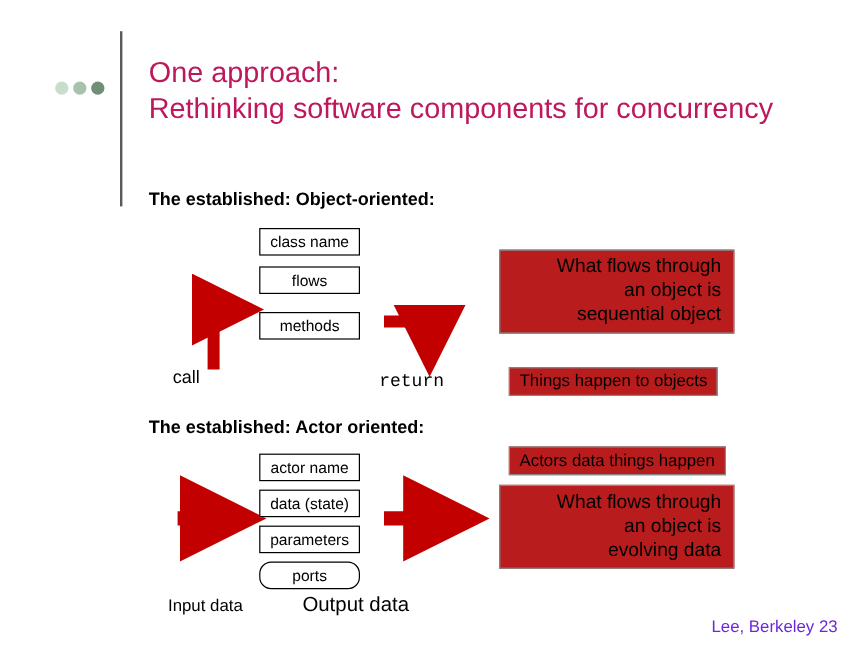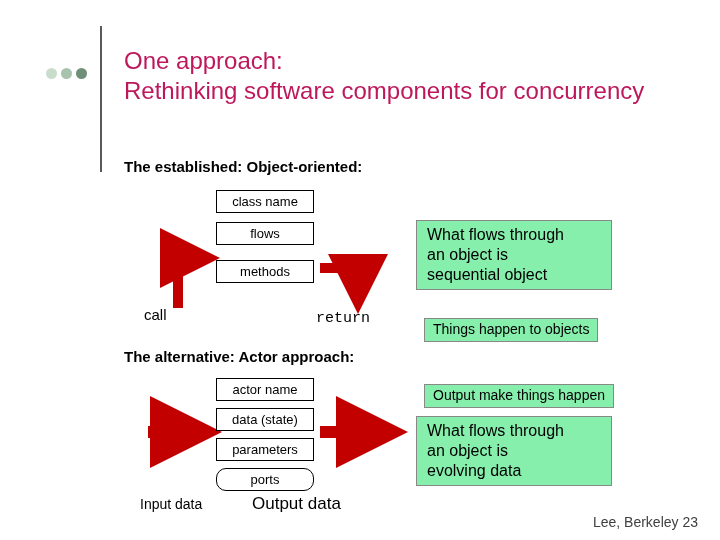--- a/index.html
+++ b/index.html
@@ -44,45 +44,44 @@
   }
   .s1 { left: 124px; top: 158px; }
   .s2 { left: 124px; top: 348px; }
   .box {
     position: absolute;
     border: 1px solid #000;
     background: #fff;
     text-align: center;
     padding: 3px 6px;
     font-size: 13px;
-    width: 98px;
+    width: 84px;
   }
   .note {
     position: absolute;
-    background: #86efac;
+    background: #b91c1c;
     border: 1px solid #888;
-    text-align: left;
+    text-align: right;
     font-size: 16px;
     padding: 4px 10px;
     line-height: 1.25;
-    margin-top: 12px;
   }
   .note-small {
     font-size: 14px;
     padding: 2px 8px;
   }
   .label {
     position: absolute;
     font-size: 15px;
   }
   .footer {
     position: absolute;
     right: 22px; bottom: 10px;
     font-size: 14px;
-    color: #404040;
+    color: #6d28d9;
   }
 </style>
 </head>
 <body>
 
 <div class="bullets">
   <span class="bullet b1"></span>
   <span class="bullet b2"></span>
   <span class="bullet b3"></span>
 </div>
@@ -118,30 +117,30 @@
 <div class="label" style="left:144px; top:306px;">call</div>
 <div class="label" style="left:316px; top:310px;font-family:Liberation Mono, monospace;">return</div>
 
 <div class="note" style="left:416px; top:208px; width:196px;">
   <div>What flows through</div>
   <div>an object is</div>
   <div>sequential object</div>
 </div>
 <div class="note note-small" style="left:424px; top:306px;">Things happen to objects</div>
 
-<div class="section-label s2">The alternative: Actor approach:</div>
+<div class="section-label s2">The established: Actor oriented:</div>
 
 <div class="box" style="left:216px; top:378px;">actor name</div>
 <div class="box" style="left:216px; top:408px;">data (state)</div>
 <div class="box" style="left:216px; top:438px;">parameters</div>
 <div class="box" style="left:216px; top:468px;border-radius:10px;">ports</div>
 
 <div class="label" style="left:140px; top:496px; font-size:14px;">Input data</div>
 <div class="label" style="left:252px; top:494px; font-size:17px;">Output data</div>
 
-<div class="note note-small" style="left:424px; top:372px;">Output make things happen</div>
+<div class="note note-small" style="left:424px; top:372px;">Actors data things happen</div>
 <div class="note" style="left:416px; top:404px; width:196px;">
   <div>What flows through</div>
   <div>an object is</div>
   <div>evolving data</div>
 </div>
 
 <div class="footer">Lee, Berkeley 23</div>
 
 </body></html>

